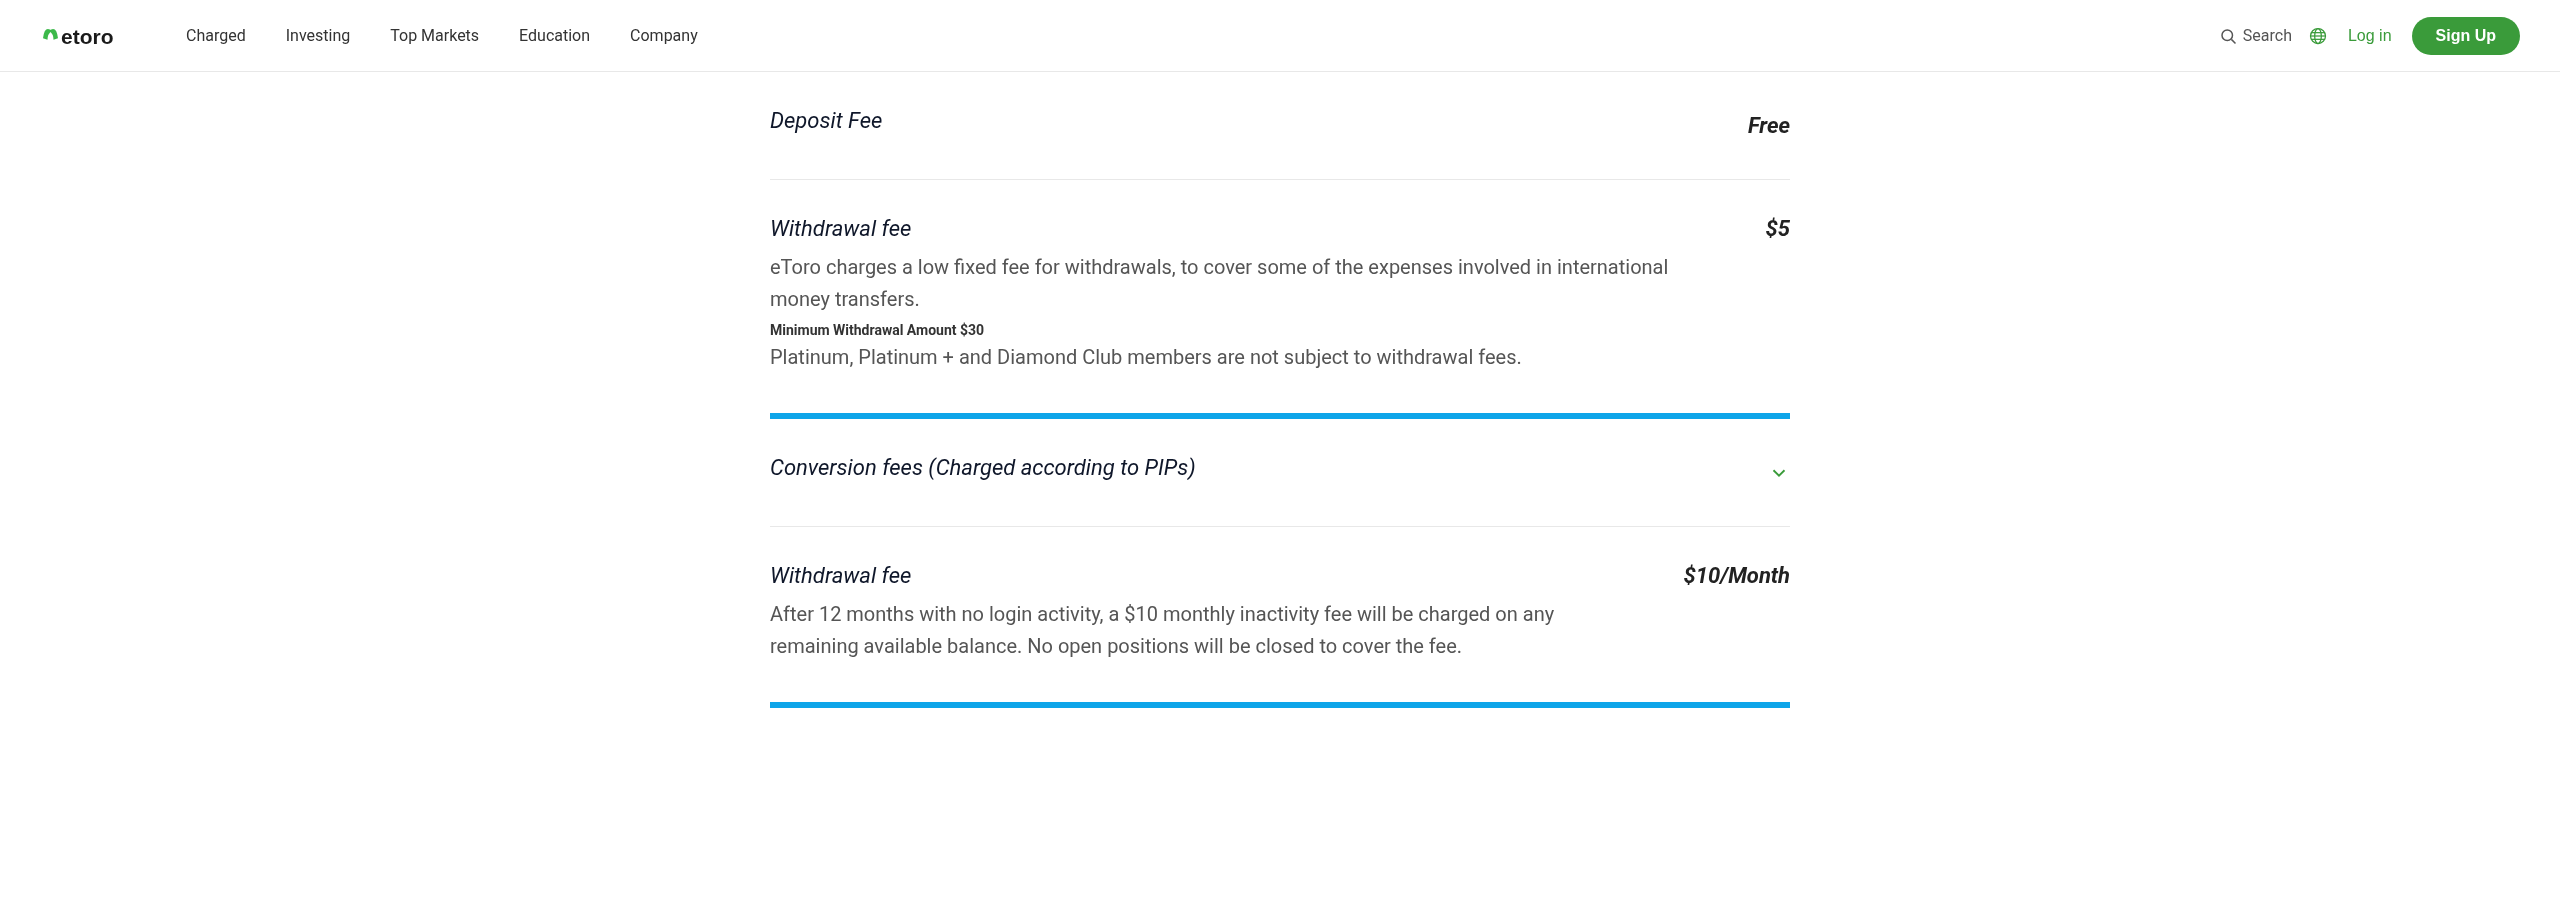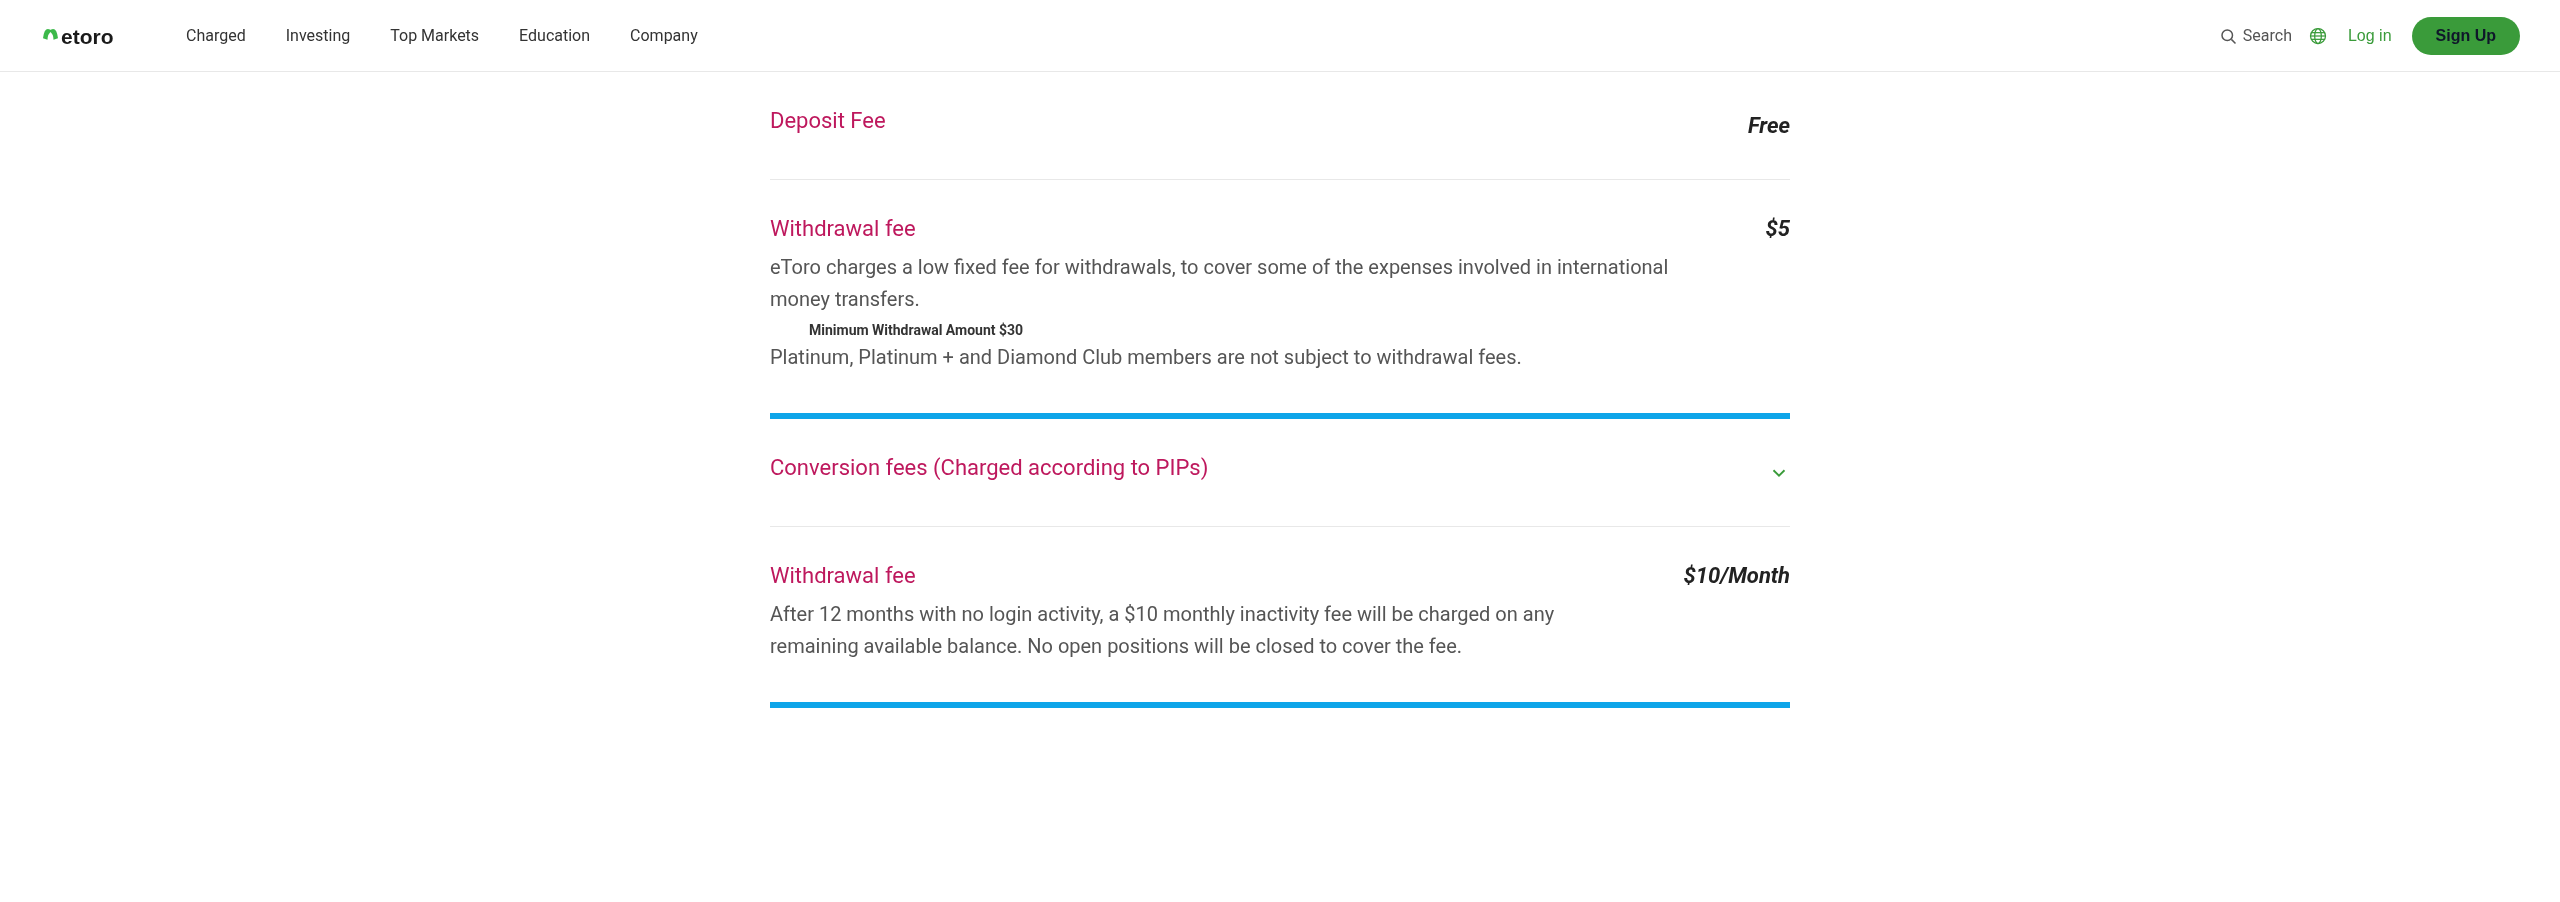--- a/index.html
+++ b/index.html
@@ -92,21 +92,21 @@
       font-size: 16px;
       cursor: pointer;
       font-weight: 500;
       background: none;
       border: none;
       padding: 8px 4px;
     }
 
     .signup-btn {
       background: #3a9b3a;
-      color: #0f172a;
+      color: #ffffff;
       border: none;
       border-radius: 24px;
       padding: 10px 24px;
       font-size: 16px;
       font-weight: 600;
       cursor: pointer;
       white-space: nowrap;
     }
 
     
@@ -130,37 +130,37 @@
     }
 
     .fee-left {
       flex: 1;
       padding-right: 40px;
     }
 
     .fee-title {
       font-size: 22px;
       font-weight: 400;
-      color: #be185d;
+      color: #0f172a;
       margin-bottom: 10px;
+      font-style: italic;
     }
 
     .fee-desc {
       font-size: 20px;
       color: #555;
       line-height: 1.6;
       margin-bottom: 4px;
     }
 
     .fee-desc-bold {
       font-size: 14px;
       color: #333;
       font-weight: 700;
       line-height: 1.6;
-      margin-left: 39px;
     }
 
     .fee-right {
       display: flex;
       align-items: center;
       gap: 12px;
       flex-shrink: 0;
     }
 
     .fee-value {

